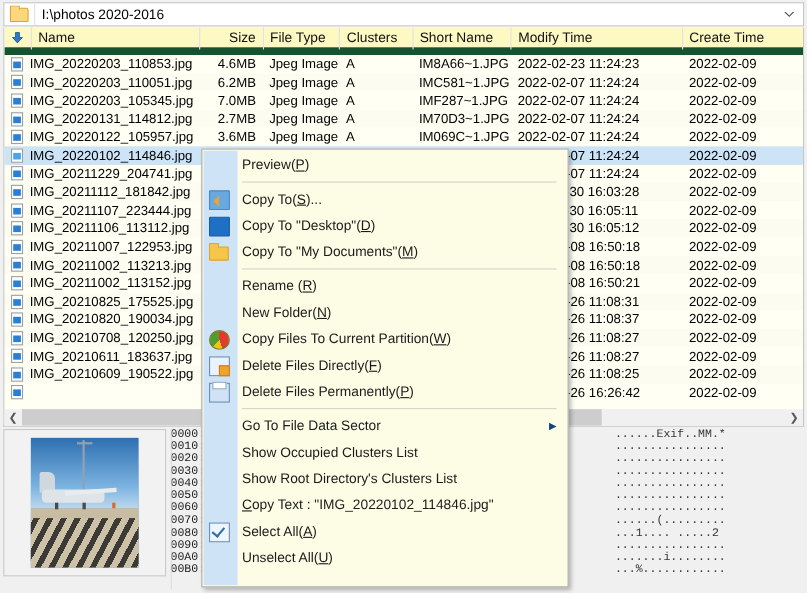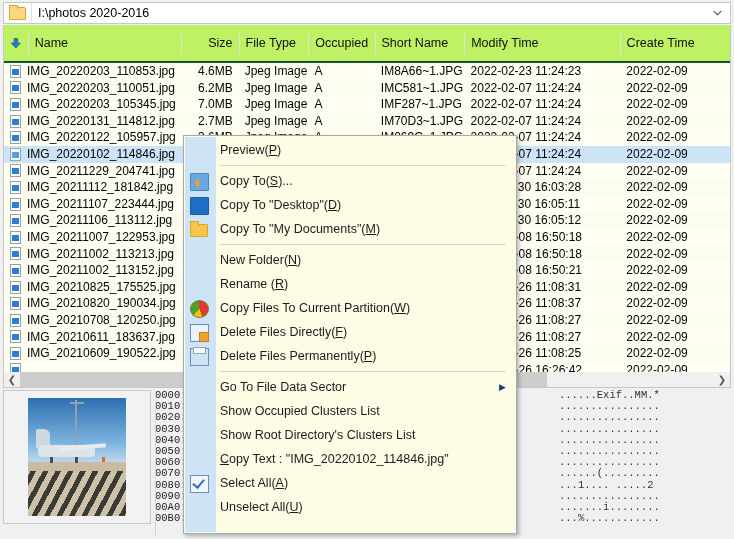--- a/index.html
+++ b/index.html
@@ -35,21 +35,21 @@
   }
   .pathbar .combo-arrow svg{display:block;}
 
   
   .filelist{
     position:absolute;left:3px;top:25px;width:728px;height:363px;
     background:#fffff4;border:1px solid #c6c6c6;border-top:none;box-sizing:border-box;
     overflow:hidden;
   }
   .hdr{
-    display:flex;height:38px;background:#bef264;border-bottom:2px solid #14532d;
+    display:flex;height:25px;background:#fef9c3;border-bottom:7px solid #14532d;
     font-size:12.5px;color:#111;align-items:center;box-sizing:border-box;
     position:relative;
   }
   .hdr .cell{
     height:21px;line-height:21px;box-sizing:border-box;
     border-right:1px solid #e2e2e2;padding:0 6px;white-space:nowrap;overflow:hidden;
   }
   .sortmark{width:26px;display:flex;align-items:center;justify-content:center;border-right:none;}
   .rows{position:relative;}
   .row{
@@ -183,21 +183,21 @@
   <div class="filelist">
     <div class="hdr">
       <div class="cell sortmark">
         <svg width="13" height="13" viewBox="0 0 13 13">
             <path d="M4.5 1 h4 v5 h3 L6.5 11.5 L1.5 6 h3 z" fill="#2d7ac4" stroke="#14558f" stroke-width="0.8"></path>
           </svg>
       </div>
       <div class="cell" style="width:169px">Name</div>
       <div class="cell" style="width:62px;text-align:right">Size</div>
       <div class="cell" style="width:76px">File Type</div>
-      <div class="cell" style="width:72px">Occupied</div>
+      <div class="cell" style="width:72px">Clusters</div>
       <div class="cell" style="width:98px">Short Name</div>
       <div class="cell" style="width:171px">Modify Time</div>
       <div class="cell" style="width:120px;border-right:none">Create Time</div>
     </div>
     <div class="rows" id="rows">
         <div class="row">
           <div class="c c-name">
             <span class="jpgicon"></span>
             <span class="fname">IMG_20220203_110853.jpg</span>
           </div>
@@ -480,24 +480,24 @@
         <div class="mi">
           <span class="icon ic-desktop"></span>
           <span class="label">Copy To "Desktop"(<u>D</u>)</span>
         </div>
         <div class="mi">
           <span class="icon ic-folder"></span>
           <span class="label">Copy To "My Documents"(<u>M</u>)</span>
         </div>
         <div class="sep"></div>
         <div class="mi">
+          <span class="label">Rename (<u>R</u>)</span>
+        </div>
+        <div class="mi">
           <span class="label">New Folder(<u>N</u>)</span>
-        </div>
-        <div class="mi">
-          <span class="label">Rename (<u>R</u>)</span>
         </div>
         <div class="mi">
           <span class="icon ic-pie"></span>
           <span class="label">Copy Files To Current Partition(<u>W</u>)</span>
         </div>
         <div class="mi">
           <span class="icon ic-delfile"></span>
           <span class="label">Delete Files Directly(<u>F</u>)</span>
         </div>
         <div class="mi">

